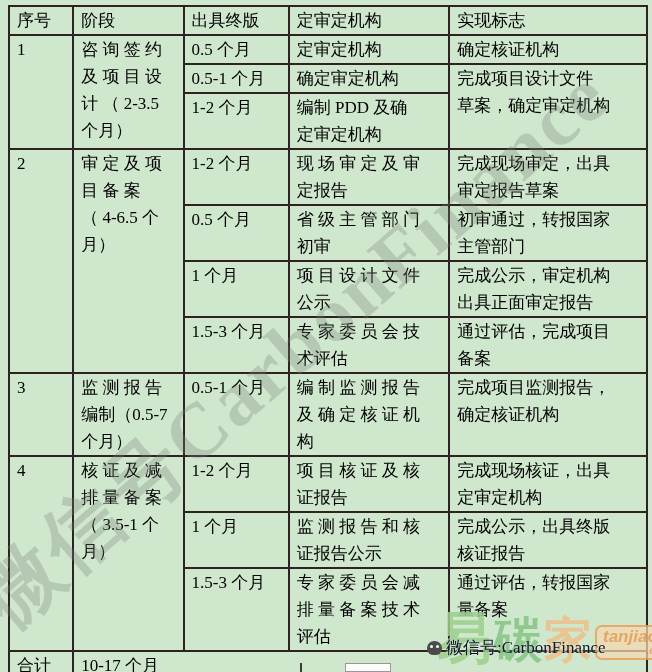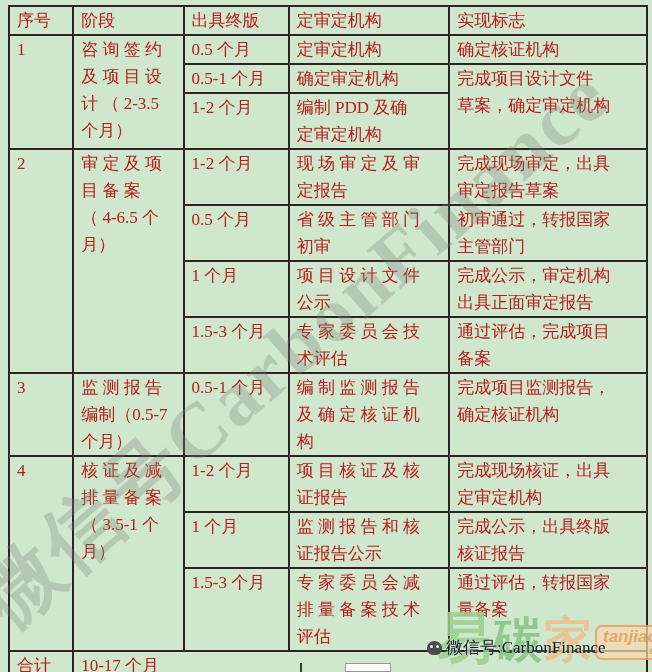--- a/index.html
+++ b/index.html
@@ -14,21 +14,21 @@
     border-collapse:collapse;table-layout:fixed;width:640px;
   }
   col.c1{width:64px}
   col.c2{width:110px}
   col.c3{width:105px}
   col.c4{width:160px}
   col.c5{width:197px}
   th,td{
     border:2px solid #2e2222;
     padding:0 7px;
-    font-size:17px;font-weight:normal;color:#b91c1c;
+    font-size:17px;font-weight:normal;color:#000000;
     text-align:left;vertical-align:top;
     line-height:27px;
     white-space:pre-wrap;
     overflow:hidden;
   }
   tr.rh27{height:27px}
   tr.rh55{height:55px}
   tr.rh56{height:56px}
   tr.rh80{height:80px}
   tr.rh82{height:82px}

